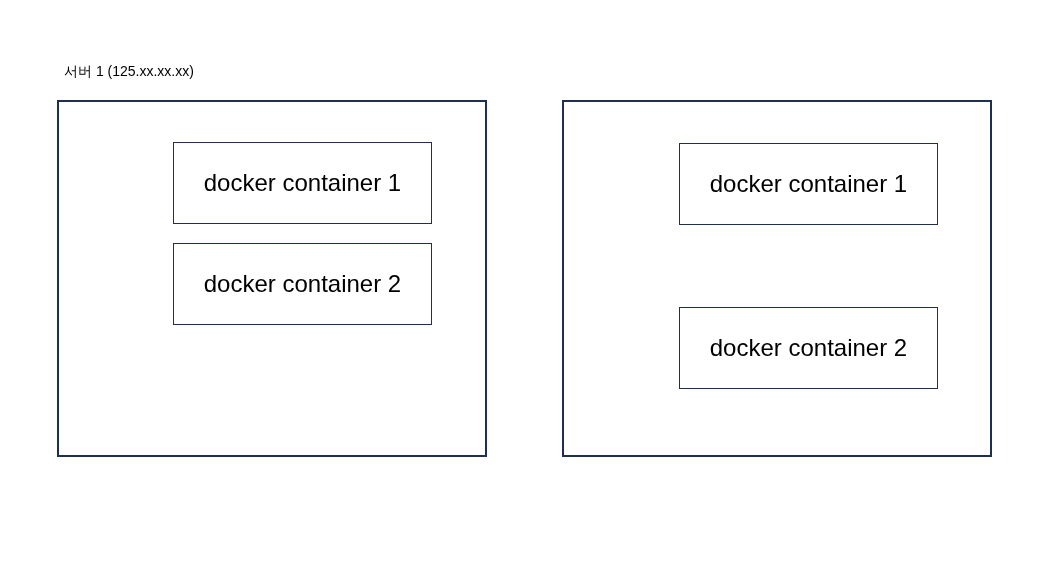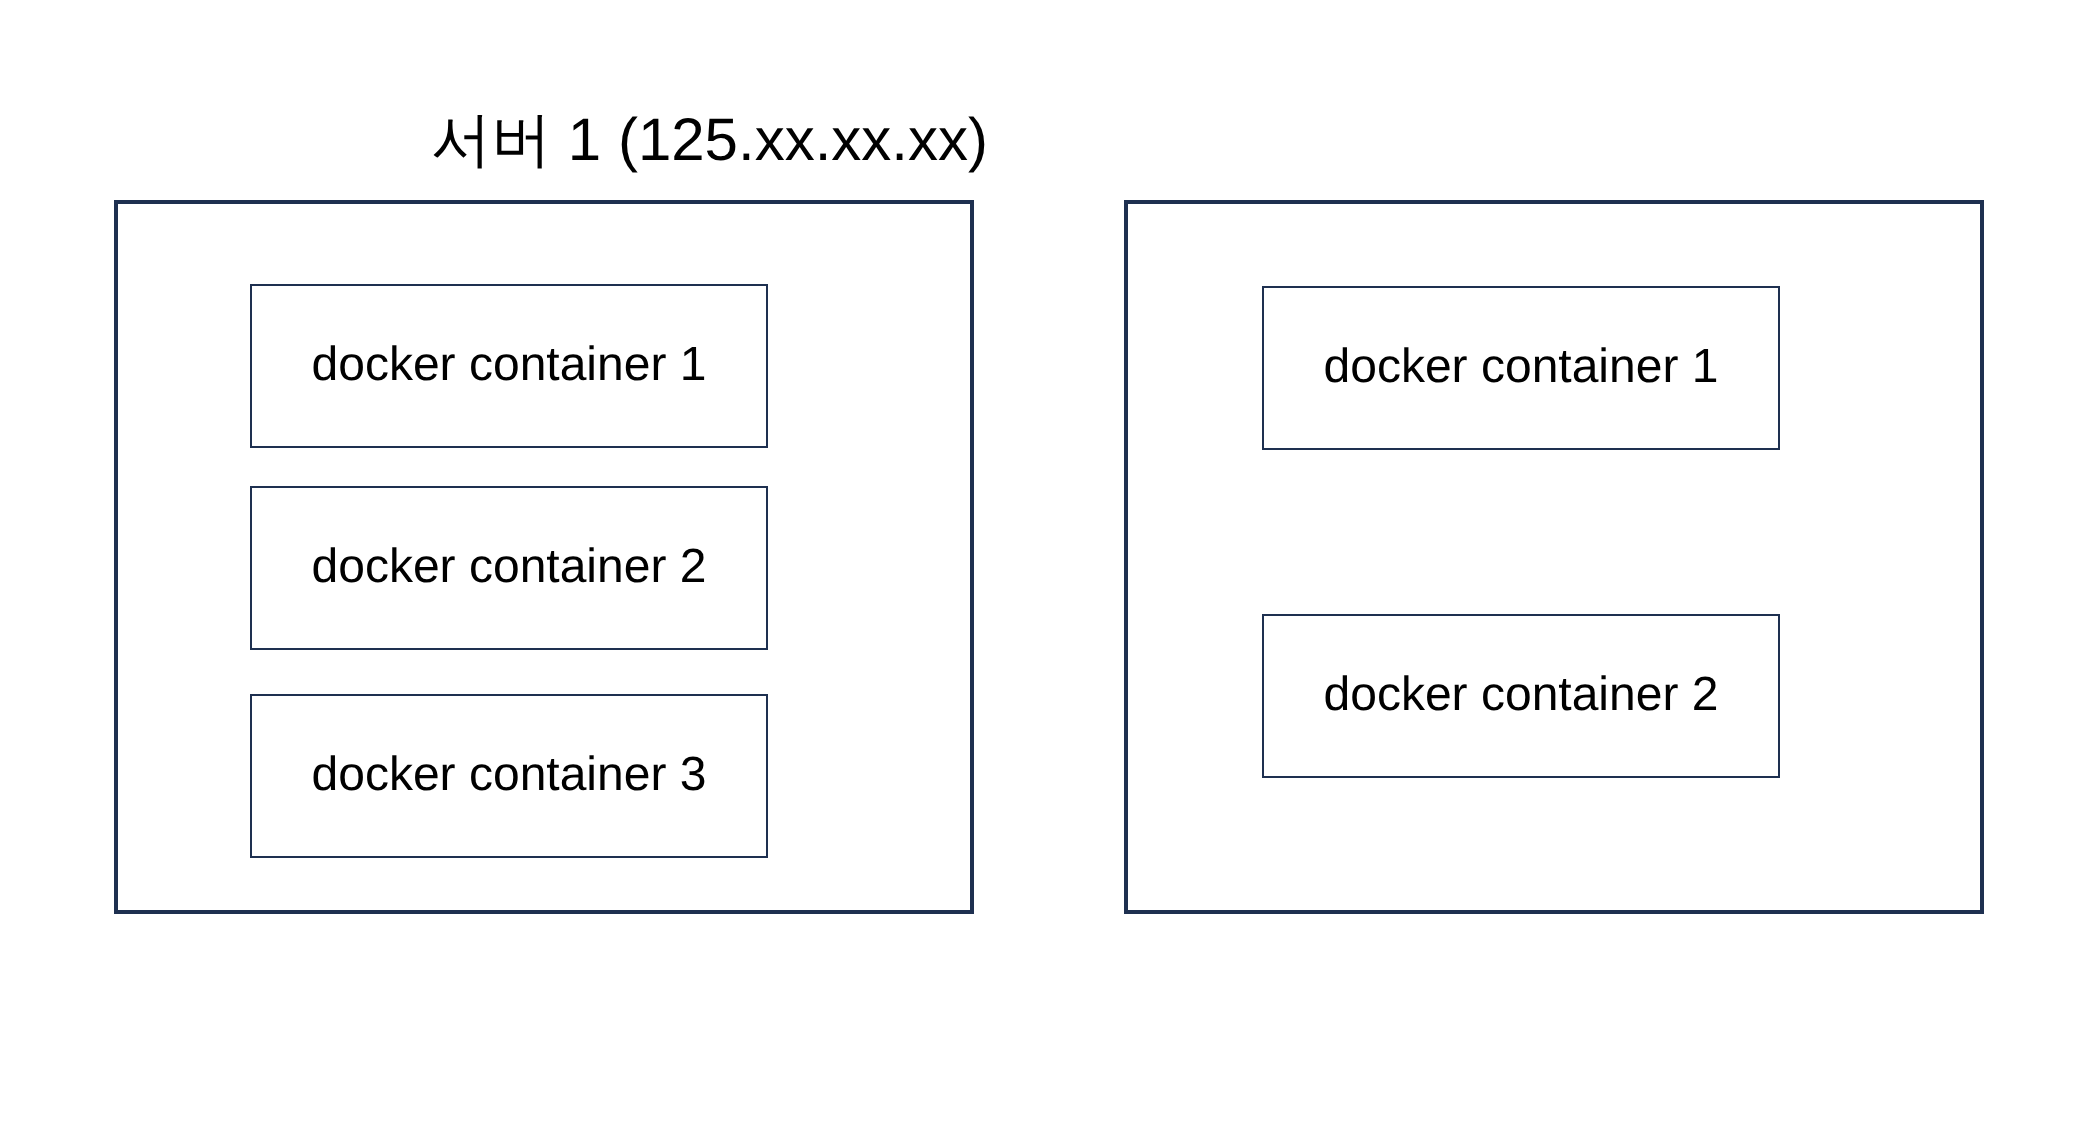--- a/index.html
+++ b/index.html
@@ -15,22 +15,22 @@
     overflow: hidden;
   }
   .diagram {
     position: absolute;
     inset: 0;
   }
   .server-title {
     position: absolute;
     width: 430px;
     top: 57px;
-    text-align: right;
-    font-size: 30px;
+    text-align: left;
+    font-size: 14px;
     line-height: 28px;
     color: #000000;
     white-space: nowrap;
   }
   #server1-title { left: 64px; }
   #server2-title { left: 569px; }
   .server-box {
     position: absolute;
     top: 100px;
     width: 430px;
@@ -47,40 +47,40 @@
     height: 82px;
     border: 1.5px solid #1e3050;
     box-sizing: border-box;
     background: #ffffff;
     display: flex;
     align-items: center;
     justify-content: center;
     font-size: 24px;
     color: #000000;
     white-space: nowrap;
+    margin-left: 48px;
   }
   #server1-box .container-box { left: 66px; }
   #server2-box .container-box { left: 67px; }
   #s1c1 { top: 40px; }
   #s1c2 { top: 141px; }
   #s1c3 { top: 245px; }
   #s2c1 { top: 41px; }
   #s2c2 { top: 205px; }
 </style>
 </head>
 <body>
 
 <div class="diagram">
 
   <div class="server-title" id="server1-title">서버 1 (125.xx.xx.xx)</div>
 
   <div class="server-box" id="server1-box">
     <div class="container-box" id="s1c1">docker container 1</div>
     <div class="container-box" id="s1c2">docker container 2</div>
-    <div class="container-box" id="s1c3">docker container 3</div>
   </div>
 
 
   <div class="server-box" id="server2-box">
     <div class="container-box" id="s2c1">docker container 1</div>
     <div class="container-box" id="s2c2">docker container 2</div>
   </div>
 
 </div>
 

